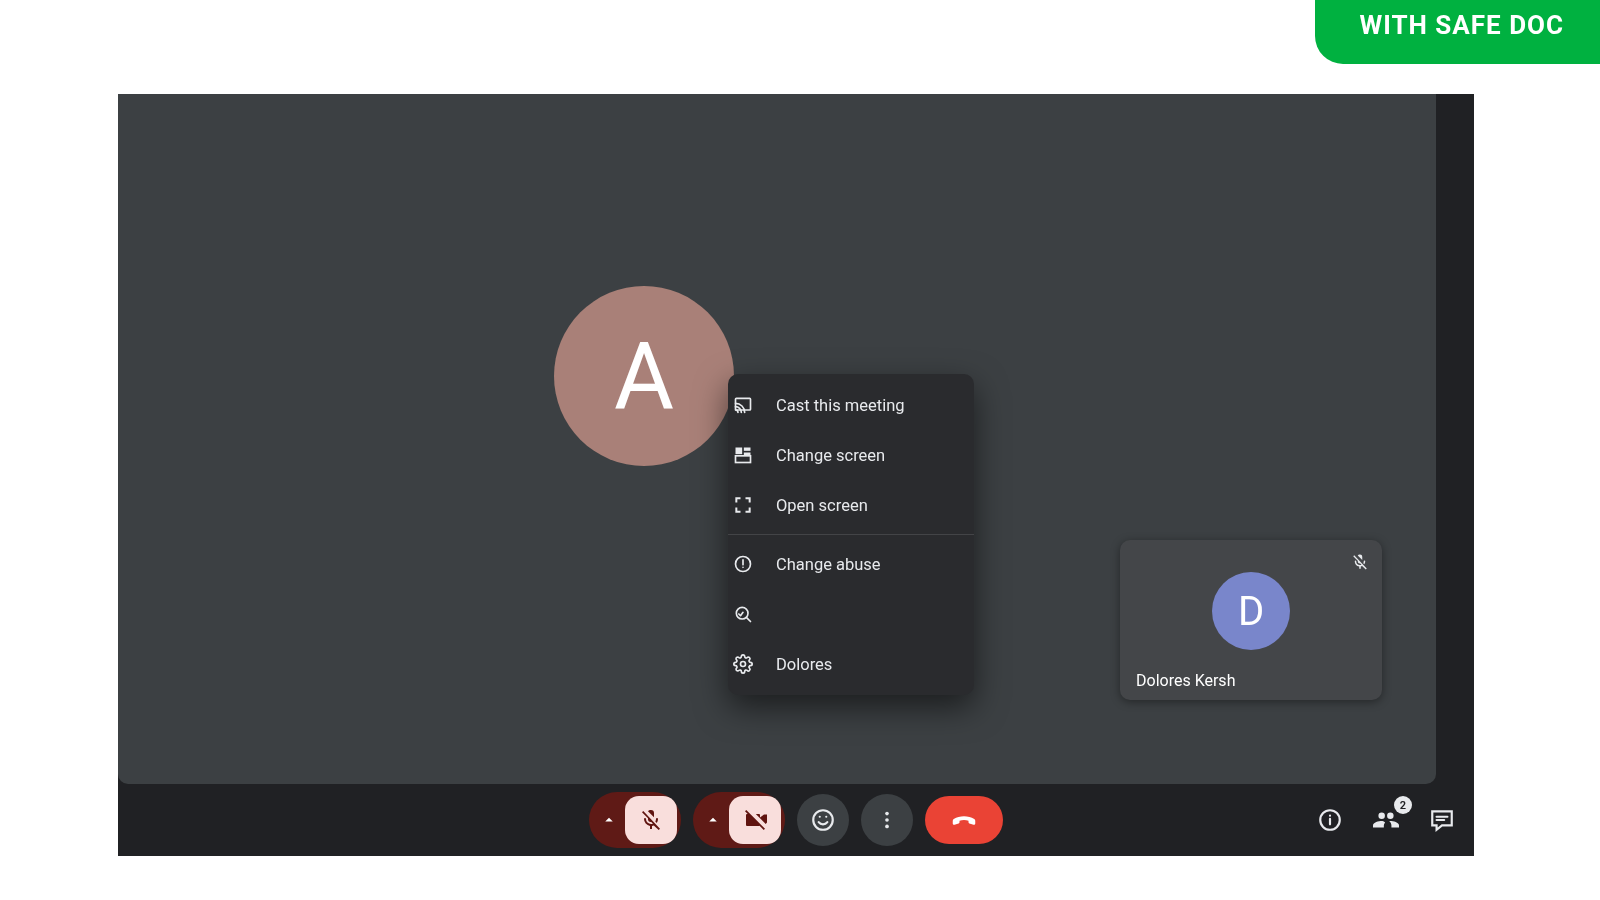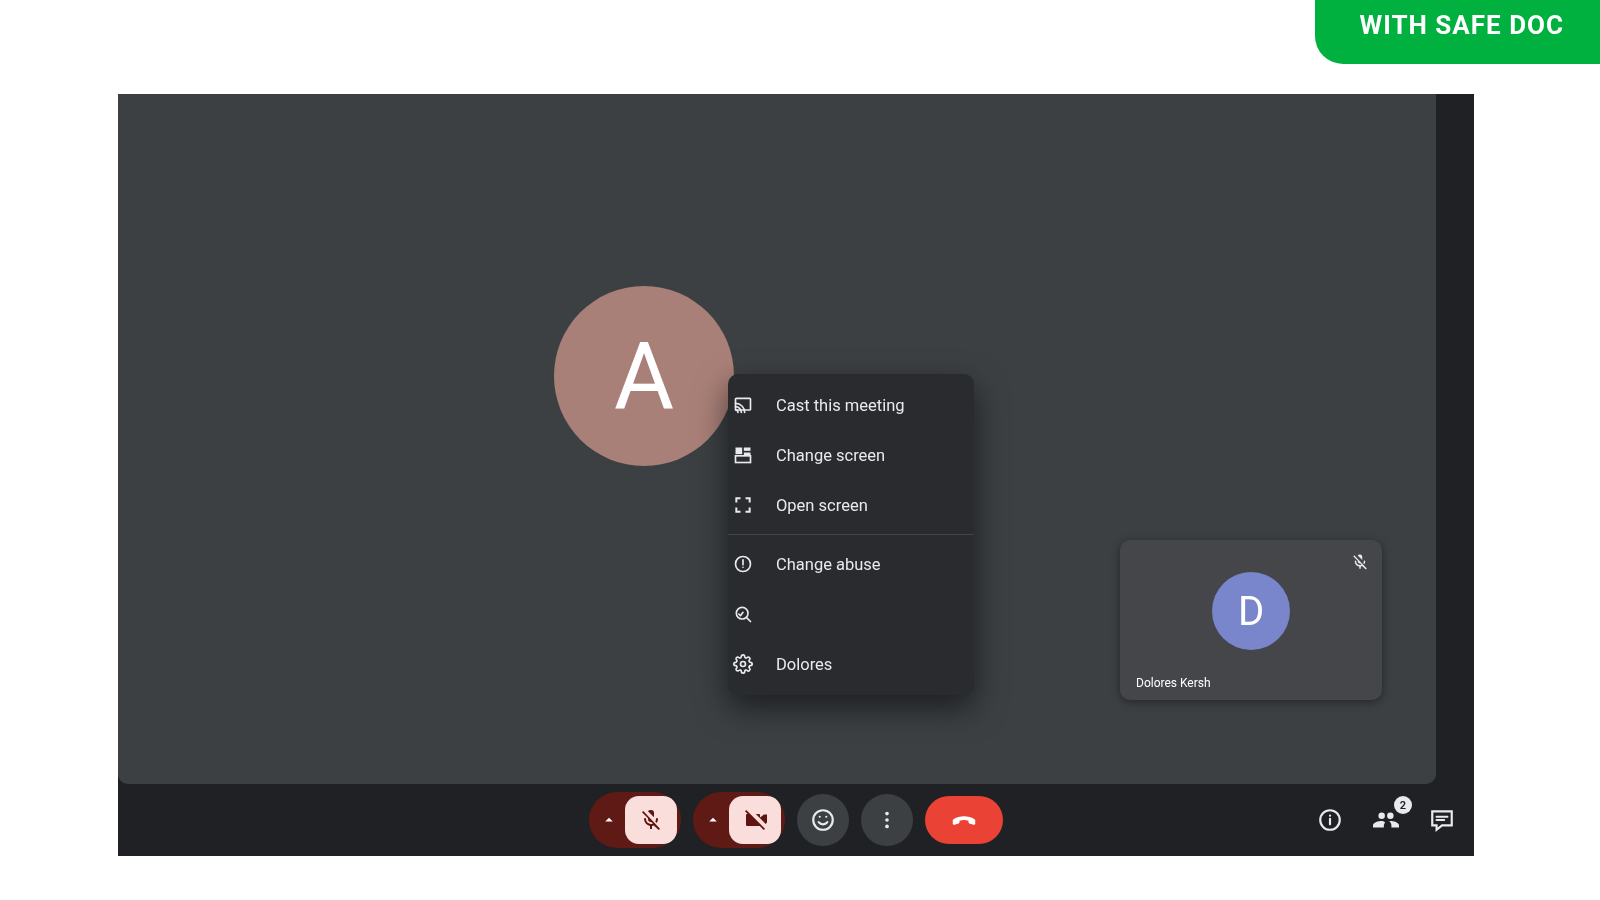--- a/index.html
+++ b/index.html
@@ -70,21 +70,21 @@
     width: 78px; height: 78px; border-radius: 50%;
     background: #7986cb;
     color: #fff;
     display: flex; align-items: center; justify-content: center;
     font-size: 40px;
   }
   .self-name {
     position: absolute;
     left: 16px; bottom: 10px;
     color: #fff;
-    font-size: 12px;
+    font-size: 16px;
   }
   .self-mute {
     position: absolute;
     top: 8px; right: 8px;
     width: 28px; height: 28px; border-radius: 50%;
     display: flex; align-items: center; justify-content: center;
     color: #e8eaed;
   }
   .menu {
     position: absolute;

